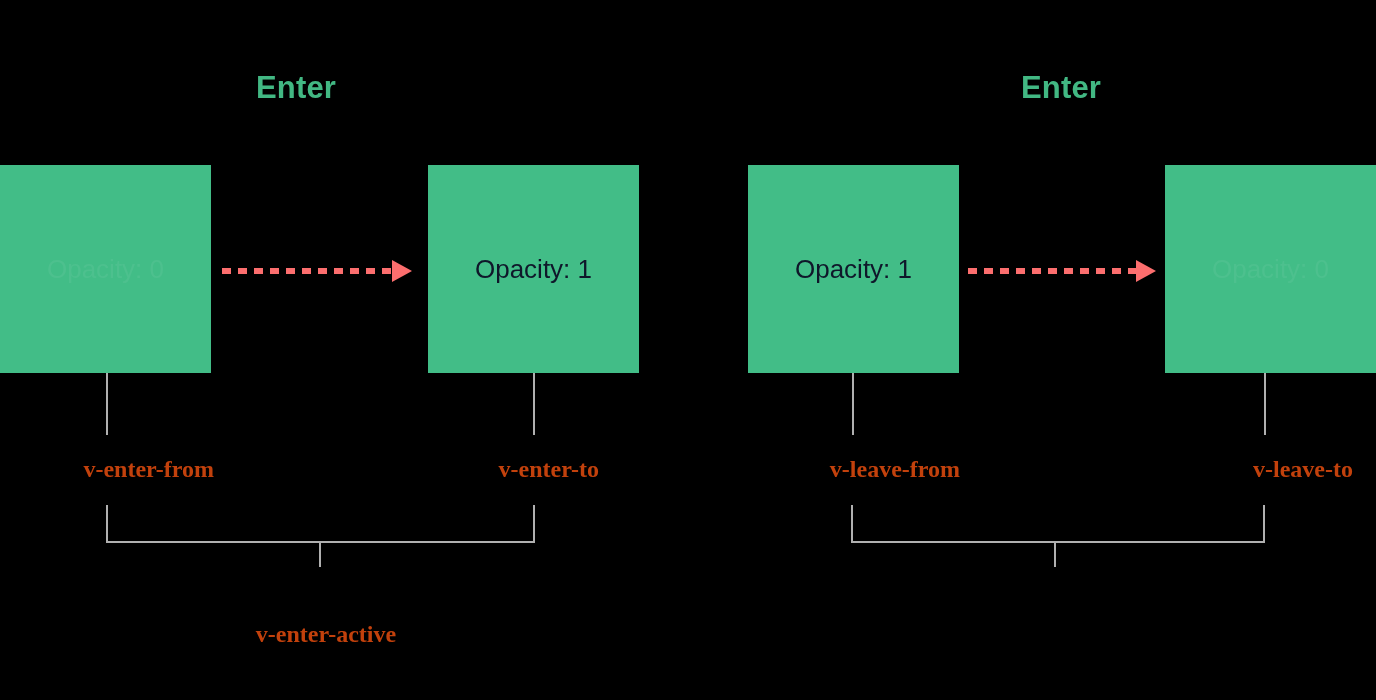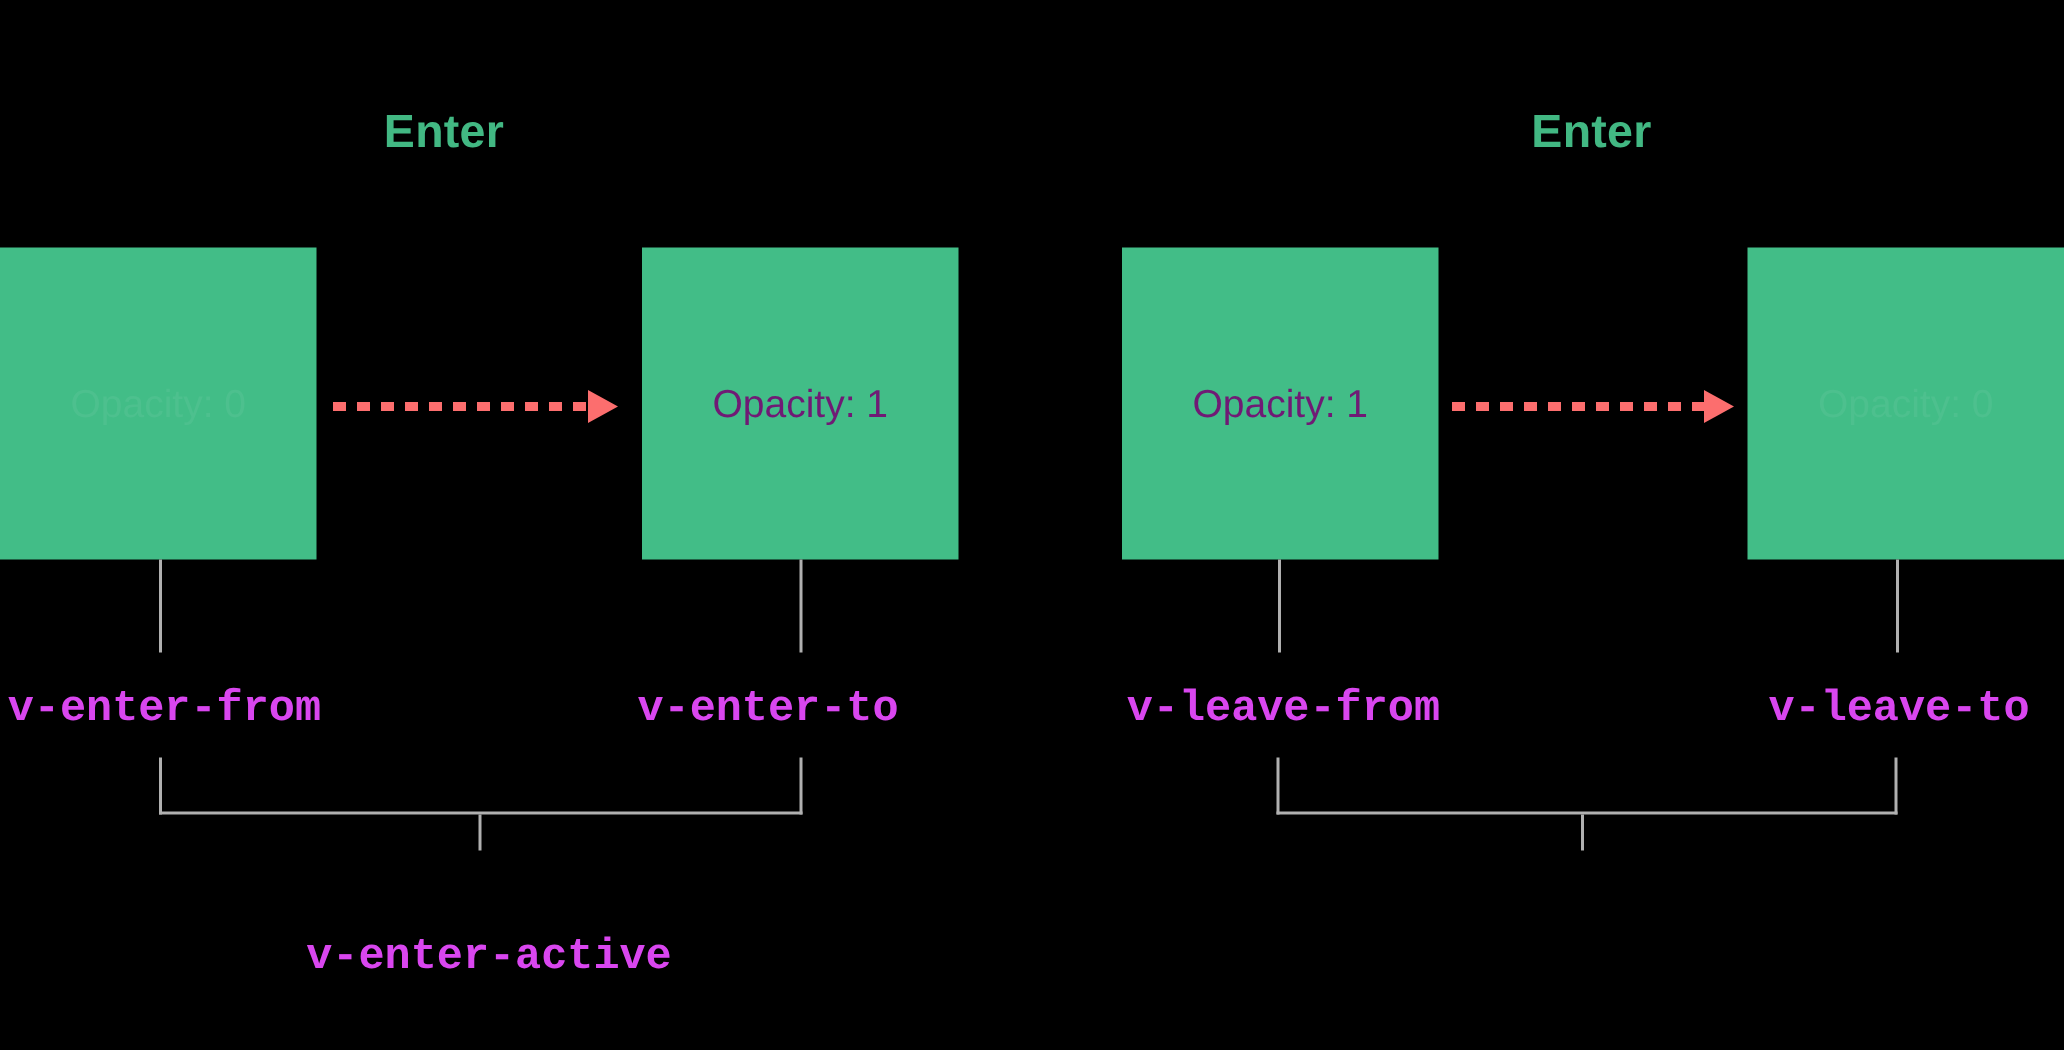--- a/index.html
+++ b/index.html
@@ -36,21 +36,21 @@
     width: 211px;
     height: 208px;
     background: #42bd87;
     display: flex;
     align-items: center;
     justify-content: center;
   }
   .box-label {
     font-family: "Liberation Sans", sans-serif;
     font-size: 26px;
-    color: #701a75;
+    color: #0f172a;
     white-space: nowrap;
   }
   .box-label.faded {
     color: rgba(255,255,255,0.06);
   }
 
   
   .arrow {
     position: absolute;
     height: 22px;
@@ -79,24 +79,24 @@
   
   .stem {
     position: absolute;
     width: 2px;
     background: #b0b0b0;
   }
 
   
   .caption {
     position: absolute;
-    font-family: Liberation Mono, monospace;
-    font-size: 29px;
+    font-family: Liberation Serif, serif;
+    font-size: 24px;
     font-weight: bold;
-    color: #d946ef;
+    color: #c2410c;
     white-space: nowrap;
   }
   .caption.right-align { transform: translateX(-100%); }
   .caption.center-align { transform: translateX(-50%); }
 
   
   .bracket {
     position: absolute;
     height: 38px;
     border-left: 2px solid #b0b0b0;

